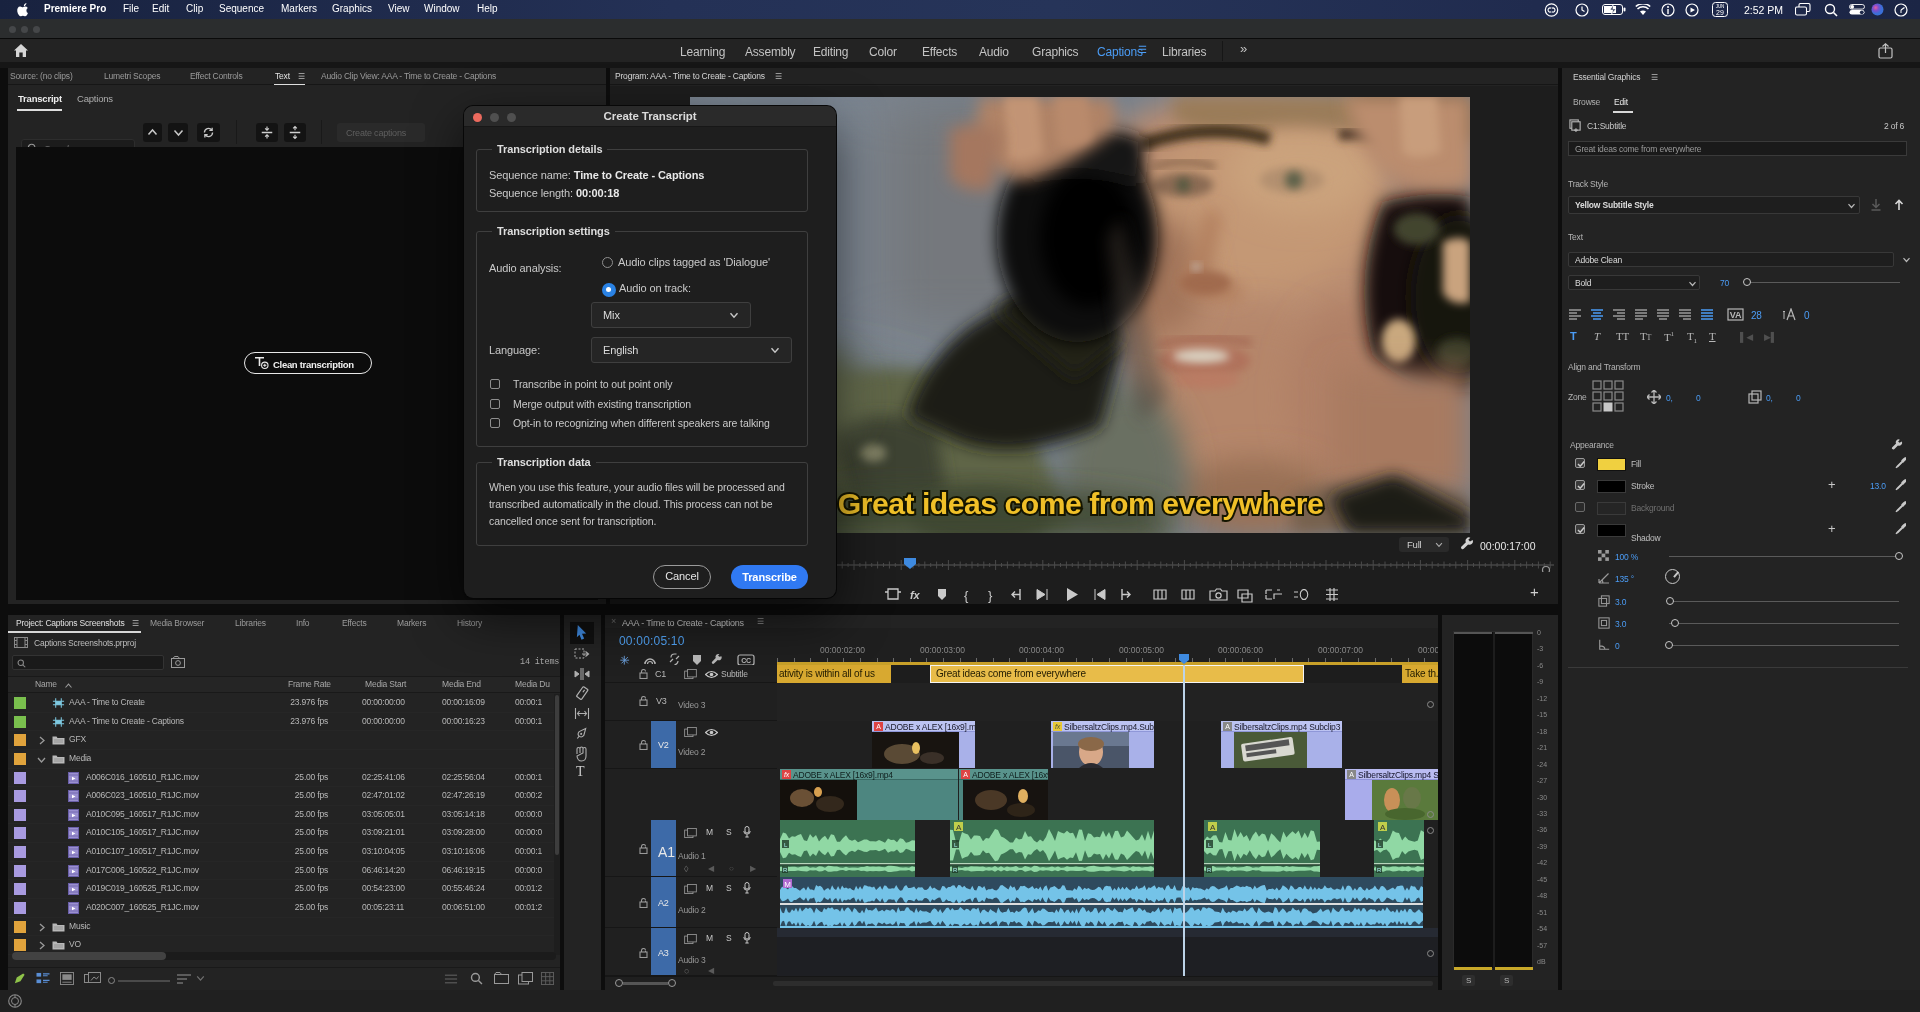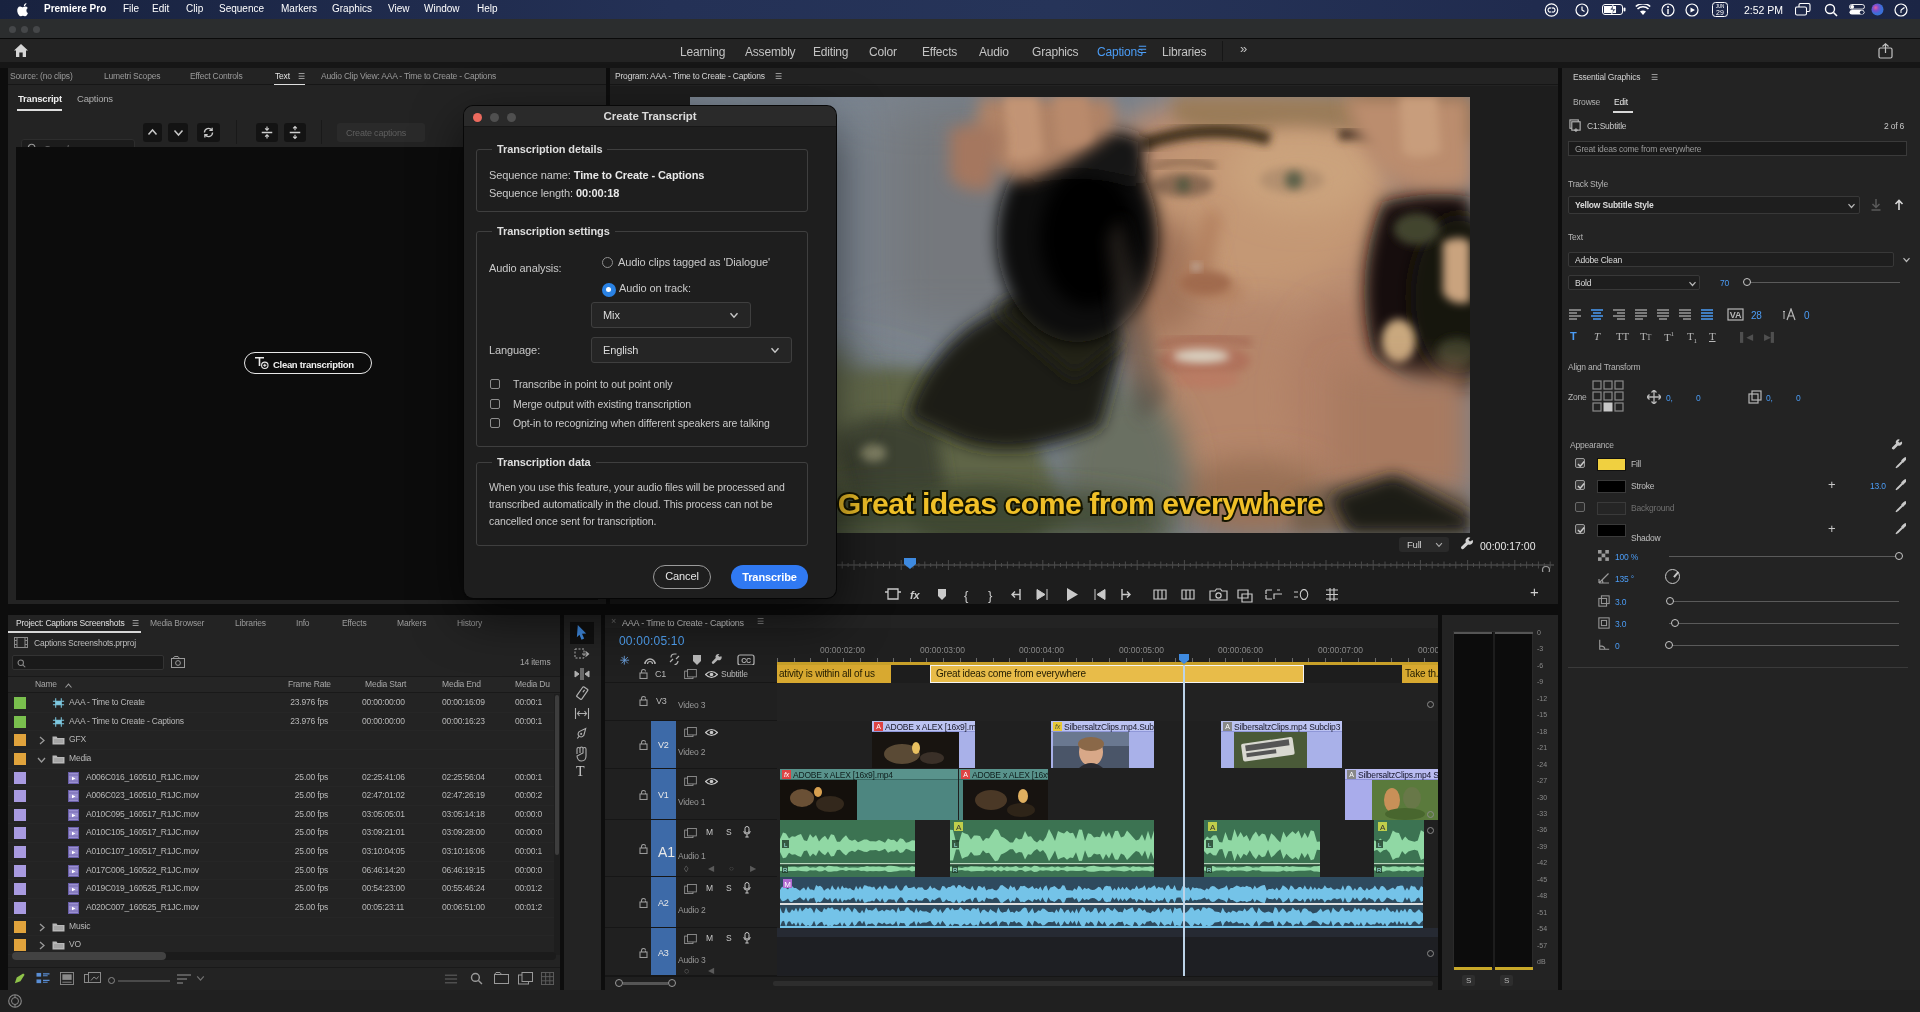--- a/index.html
+++ b/index.html
@@ -607,21 +607,21 @@
       <svg style="position:absolute;left:4px;top:3px;" width="9" height="9" viewBox="0 0 12 12">
           <circle cx="5" cy="5" r="3.6" fill="none" stroke="#8a8a8a" stroke-width="1.4"></circle>
           <path d="M7.8 7.8 L11 11" stroke="#8a8a8a" stroke-width="1.4"></path>
         </svg>
     </div>
     <svg style="position:absolute;left:163px;top:41px;" width="14" height="12" viewBox="0 0 14 12">
         <rect x="0.5" y="2.5" width="13" height="9" fill="none" stroke="#9a9a9a"></rect>
         <path d="M2 2.5 L3.5 0.5 L7 0.5 L8.5 2.5" stroke="#9a9a9a" fill="none"></path>
         <circle cx="7" cy="7" r="2.4" fill="none" stroke="#9a9a9a"></circle>
       </svg>
-    <span class="abs" style="left:512px;top:42px;">14 items</span>
+    <span class="abs" style="left:512px;top:42px;font-family:Liberation Mono, monospace;">14 items</span>
 
     <div class="abs" style="left:0;top:61px;width:552px;height:17px;border-top:1px solid #191919;border-bottom:1px solid #191919;background:#252525;">
       <span class="abs" style="left:27px;top:2px;">Name</span>
       <svg style="position:absolute;left:56px;top:6px;" width="9" height="6" viewBox="0 0 11 8">
           <path d="M1.5 6 L5.5 1.5 L9.5 6" stroke="#9a9a9a" stroke-width="1.4" fill="none"></path>
         </svg>
       <span class="abs" style="left:280px;top:2px;">Frame Rate</span>
       <span class="abs" style="left:357px;top:2px;">Media Start</span>
       <span class="abs" style="left:434px;top:2px;">Media End</span>
       <span class="abs" style="left:507px;top:2px;">Media Du</span>
@@ -970,37 +970,20 @@
             <rect x="0.5" y="2.5" width="10" height="9" fill="none" stroke="#9a9a9a"></rect>
             <rect x="4" y="0.5" width="10.5" height="9" fill="#202020" stroke="#9a9a9a"></rect>
           </svg>
         <svg class="abs" style="left:100px;top:7px;" width="13" height="9" viewBox="0 0 13 9">
             <path d="M0.5 4.5 Q6.5 -1.5 12.5 4.5 Q6.5 10.5 0.5 4.5 Z" fill="none" stroke="#c8c8c8" stroke-width="1.1"></path>
             <circle cx="6.5" cy="4.5" r="1.8" fill="#c8c8c8"></circle>
           </svg>
         <span class="abs" style="left:73px;top:26px;color:#9a9a9a;">Video 2</span>
       </div>
 
-      <div class="abs" style="left:0;top:104px;width:172px;height:51px;border-bottom:1px solid #161616;">
-        <span class="abs" style="left:46px;top:0;width:25px;height:50px;background:#3d6aa8;"></span>
-        <svg class="abs" style="left:34px;top:21px;" width="9" height="10" viewBox="0 0 9 10">
-            <rect x="1" y="4" width="7" height="5.5" fill="none" stroke="#9a9a9a" stroke-width="1.1"></rect>
-            <path d="M2.5 4 V2.5 a2 2 0 0 1 4 0 M6.5 4 V3" fill="none" stroke="#9a9a9a" stroke-width="1.1"></path>
-          </svg>
-        <span class="abs" style="left:53px;top:21px;font-size:9px;color:#e8e8e8;">V1</span>
-        <svg class="abs" style="left:79px;top:7px;" width="13" height="10" viewBox="0 0 15 12">
-            <rect x="0.5" y="2.5" width="10" height="9" fill="none" stroke="#9a9a9a"></rect>
-            <rect x="4" y="0.5" width="10.5" height="9" fill="#202020" stroke="#9a9a9a"></rect>
-          </svg>
-        <svg class="abs" style="left:100px;top:8px;" width="13" height="9" viewBox="0 0 13 9">
-            <path d="M0.5 4.5 Q6.5 -1.5 12.5 4.5 Q6.5 10.5 0.5 4.5 Z" fill="none" stroke="#c8c8c8" stroke-width="1.1"></path>
-            <circle cx="6.5" cy="4.5" r="1.8" fill="#c8c8c8"></circle>
-          </svg>
-        <span class="abs" style="left:73px;top:28px;color:#9a9a9a;">Video 1</span>
-      </div>
 
       <div class="abs" style="left:0;top:155px;width:172px;height:57px;border-bottom:1px solid #161616;">
         <span class="abs" style="left:46px;top:0;width:25px;height:56px;background:#3d6aa8;"></span>
         <svg class="abs" style="left:34px;top:24px;" width="9" height="10" viewBox="0 0 9 10">
             <rect x="1" y="4" width="7" height="5.5" fill="none" stroke="#9a9a9a" stroke-width="1.1"></rect>
             <path d="M2.5 4 V2.5 a2 2 0 0 1 4 0 M6.5 4 V3" fill="none" stroke="#9a9a9a" stroke-width="1.1"></path>
           </svg>
         <span class="abs" style="left:53px;top:24px;font-size:14px;color:#e8e8e8;">A1</span>
         <svg class="abs" style="left:79px;top:8px;" width="13" height="10" viewBox="0 0 15 12">
             <rect x="0.5" y="2.5" width="10" height="9" fill="none" stroke="#9a9a9a"></rect>

